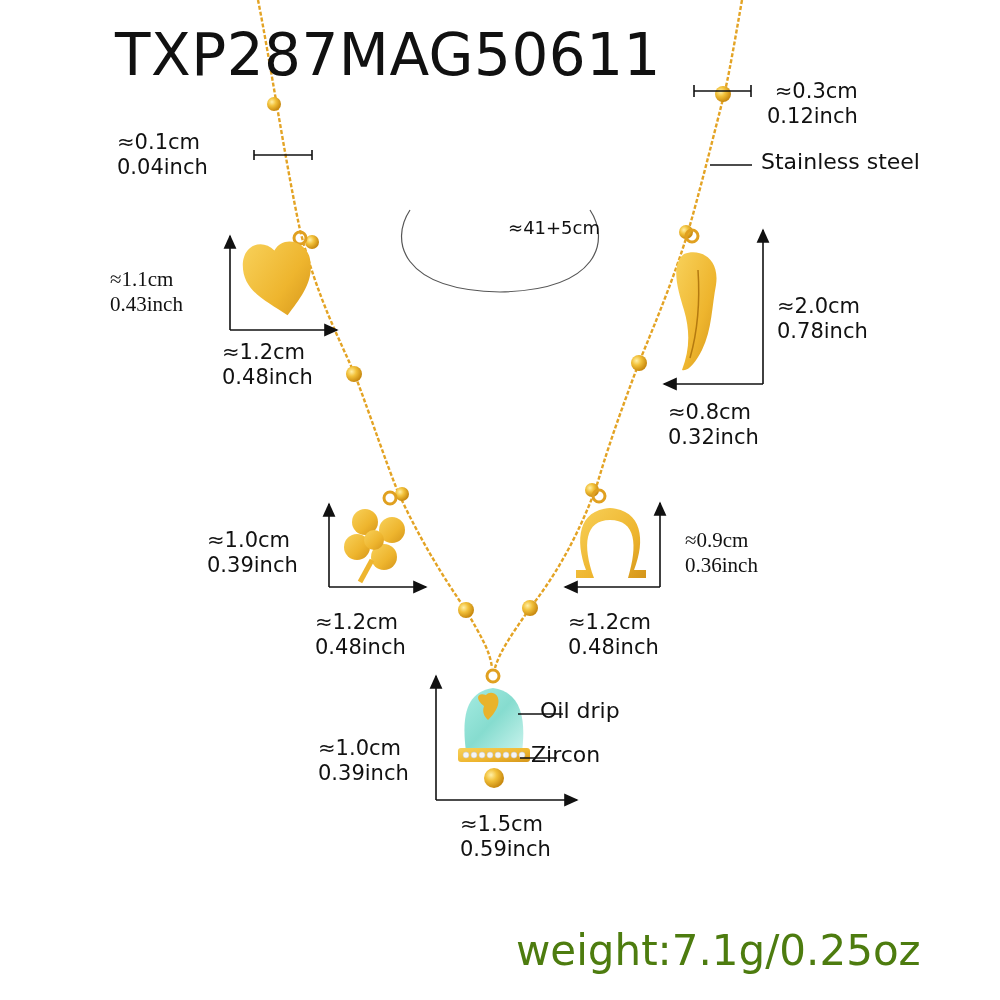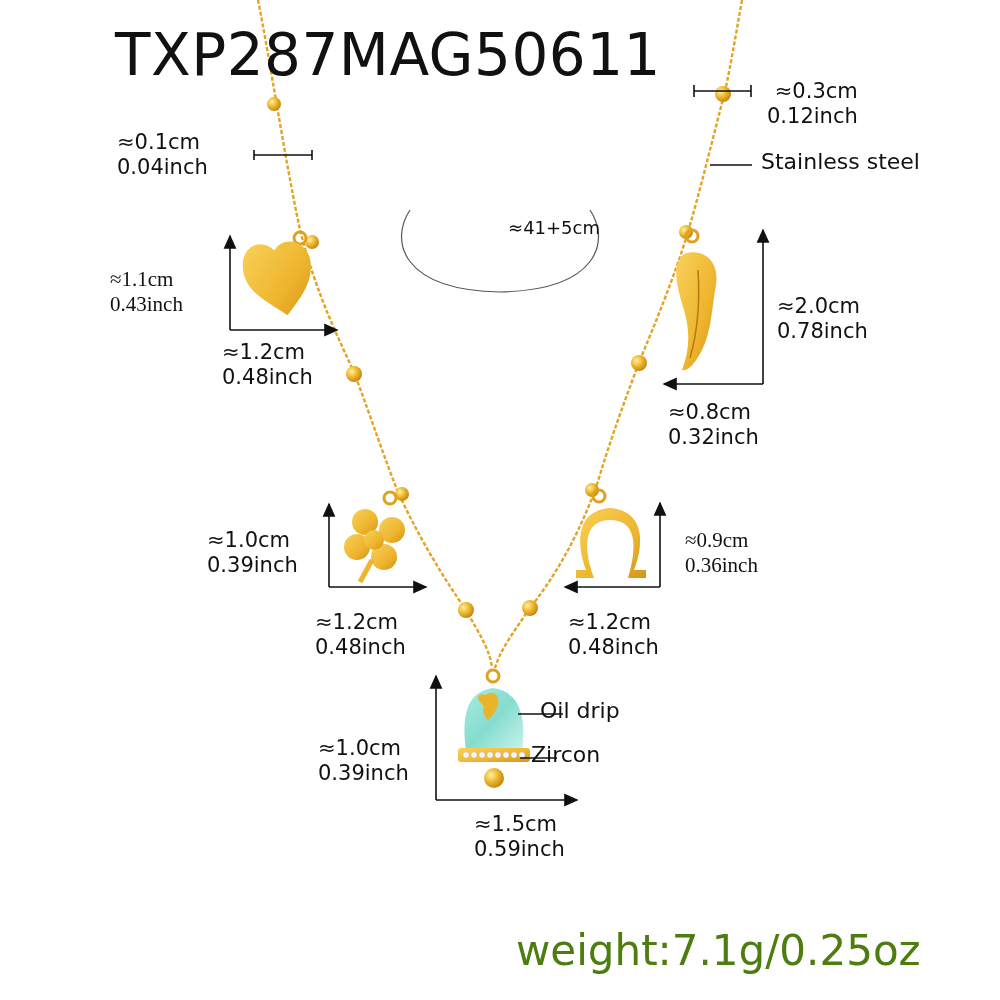--- a/index.html
+++ b/index.html
@@ -190,21 +190,21 @@
 <div class="abs dim" style="left:568px; top:610px;">
   <div>≈1.2cm</div>
   <div>0.48inch</div>
 </div>
 
 <div class="abs dim" style="left:318px; top:736px;">
   <div>≈1.0cm</div>
   <div>0.39inch</div>
 </div>
 
-<div class="abs dim" style="left:460px; top:812px;margin-left:14px;">
+<div class="abs dim" style="left:460px; top:812px;">
   <div>≈1.5cm</div>
   <div>0.59inch</div>
 </div>
 
 <div class="abs callout" style="left:540px; top:700px;">Oil drip</div>
 <div class="abs callout" style="left:531px; top:744px;">Zircon</div>
 
 <div class="abs weight">weight:7.1g/0.25oz</div>
 
 </body></html>

